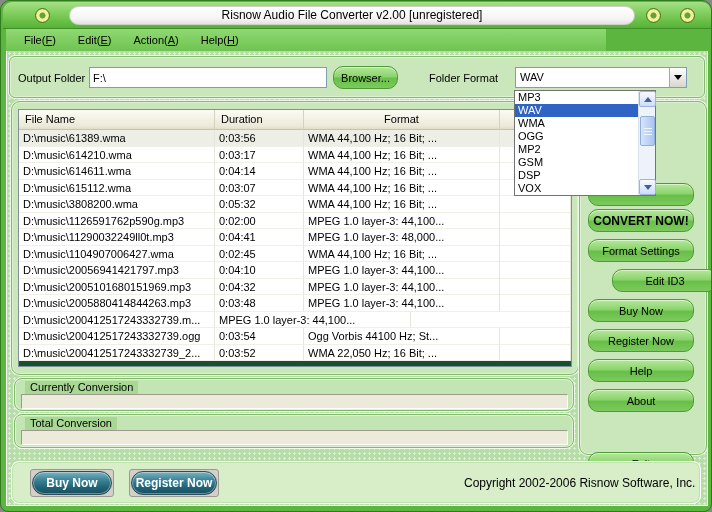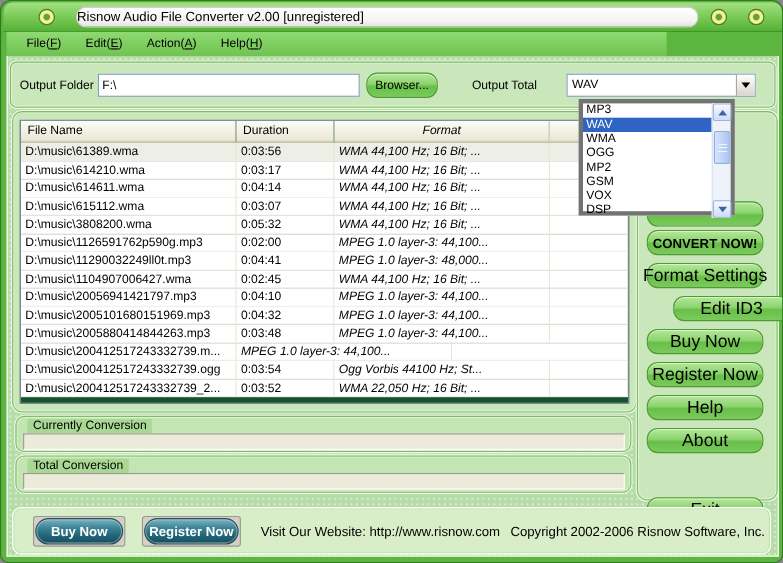--- a/index.html
+++ b/index.html
@@ -17,21 +17,21 @@
   }
   .tb-circle{
     position:absolute; top:6px; width:15px; height:15px; border-radius:50%;
     background:radial-gradient(circle at 50% 50%, #6f9e33 0 28%, #eef3a0 38% 62%, #b9cd52 72%, #7fae3c 100%);
     border:1px solid #55791c; cursor:pointer;
   }
   #title-pill{
     position:absolute; left:66px; top:4px; width:566px; height:19px;
     background:linear-gradient(180deg,#ffffff 0%,#f4f4f2 70%,#e2e2df 100%);
     border:1px solid #cfcfcb; border-radius:10px;
-    font-size:12px; line-height:17px; color:#000;
+    text-align:center; font-size:12px; line-height:17px; color:#000;
   }
   
   #menubar{
     position:absolute; left:5px; top:28px; width:600px; height:22px;
     background:linear-gradient(180deg,#8fd973 0%,#6fc350 100%);
     display:flex; align-items:center; gap:22px; padding-left:18px;
     font-size:11px; color:#000;
   }
   .menu-item{ cursor:default; }
   .menu-item .u{ text-decoration:underline; }
@@ -54,39 +54,39 @@
   .lbl{ position:absolute; font-size:11px; color:#000; height:22px; line-height:22px; }
   #folder-input{
     position:absolute; left:88px; top:66px; width:238px; height:21px;
     border:1px solid #7f9db9; background:#fff; font-size:11px; padding:0 3px; color:#000;
   }
   .green-btn{
     position:absolute; display:flex; align-items:center; justify-content:center;
     background:linear-gradient(180deg,#b4e79a 0%,#8cd46e 45%,#68bf48 55%,#7cca5d 100%);
     border:1px solid #4e9a33; border-radius:10px;
     box-shadow:inset 0 1px 0 #d9f4c8;
-    font-size:16px; color:#000; cursor:pointer; white-space:nowrap;
+    font-size:11px; color:#000; cursor:pointer; white-space:nowrap;
   }
   #browser-btn{ left:332px; top:65px; width:65px; height:23px; font-size:11px; }
   
   #format-combo{
     position:absolute; left:514px; top:66px; width:172px; height:21px;
     background:#fff; border:1px solid #7f9db9; z-index:35; cursor:pointer;
   }
   #combo-value{ position:absolute; left:4px; top:0; height:19px; line-height:19px; font-size:11px; color:#000; }
   #combo-btn{
     position:absolute; right:0; top:0; width:17px; height:19px;
     background:linear-gradient(180deg,#fefefe,#d8d5cd);
     border-left:1px solid #aca899; display:flex; align-items:center; justify-content:center;
   }
   .tri-down-black{ width:0; height:0; border-left:4px solid transparent; border-right:4px solid transparent; border-top:5px solid #000; }
   
   #format-list{
     position:absolute; left:513px; top:89px; width:142px; height:106px;
-    background:#fff; border:4px solid #737373; z-index:40;margin-left:12px;
+    background:#fff; border:1px solid #737373; z-index:40;
   }
   #format-list-items{ position:absolute; left:0; top:0; right:17px; bottom:0; }
   .dd-item{ height:13px; line-height:13px; font-size:11px; padding-left:3px; color:#000; cursor:pointer; white-space:nowrap; }
   .dd-item.sel{ background:#2f63c4; color:#fff; }
   .dd-scrollbar{ position:absolute; right:0; top:0; width:17px; height:104px; background:#eef2fa; border-left:1px solid #d9e0ee; }
   .dd-scroll-btn{
     position:absolute; left:0; width:17px; height:16px;
     background:linear-gradient(180deg,#f7faff,#cdddf8);
     border:1px solid #9cb3dd; border-radius:2px;
     display:flex; align-items:center; justify-content:center; cursor:pointer;
@@ -108,21 +108,21 @@
     position:absolute; left:17px; top:108px; width:554px; height:258px;
     background:#14532d; border:1px solid #828f9a; overflow:hidden;
   }
   #lv-header{ display:flex; height:20px; }
   .hcell{
     background:linear-gradient(180deg,#fcfcf5 0%,#ebe9d8 85%,#e0ddc8 100%);
     border-right:1px solid #d5d2bf; border-bottom:1px solid #c5c2ae;
     font-size:11px; line-height:19px; padding-left:6px; color:#000;
     white-space:nowrap; overflow:hidden; cursor:pointer;
   }
-  .c-file{ width:196px; } .c-duration{ width:89px; } .c-format{ width:196px;font-style:italic; } .c-blank{ flex:1; }
+  .c-file{ width:196px; } .c-duration{ width:89px; } .c-format{ width:196px; } .c-blank{ flex:1; }
   .hc{ text-align:center; padding-left:0; }
   .lv-row{ display:flex; height:16.5px; background:#fff; }
   .lv-row.lv-first{ background:#edefe6; }
   .lv-cell{
     font-size:11px; line-height:16px; padding-left:4px; color:#000;
     border-right:1px solid #e6e6da; border-bottom:1px solid #f0f0e7;
     white-space:nowrap; overflow:hidden;
   }
   
   #action-panel{ left:578px; top:100px; width:128px; height:354px; }
@@ -182,21 +182,21 @@
     <span class="menu-item"><span>Action(</span><span class="u">A</span><span>)</span></span>
     <span class="menu-item"><span>Help(</span><span class="u">H</span><span>)</span></span>
   </div>
 
   <div id="desktop"></div>
 
   <div class="gpanel" id="top-panel"></div>
   <div class="lbl" style="left:17px; top:66px;">Output Folder</div>
   <input id="folder-input" value="F:\" style="">
   <div class="green-btn" id="browser-btn">Browser...</div>
-  <div class="lbl" style="left:428px; top:66px;">Output Total</div>
+  <div class="lbl" style="left:428px; top:66px;">Folder Format</div>
 
   <div id="format-combo">
     <div id="combo-value">WAV</div>
     <div id="combo-btn">
       <div class="tri-down-black"></div>
     </div>
   </div>
 
   <div class="gpanel" id="table-panel"></div>
   <div id="listview">
@@ -305,22 +305,22 @@
   <div class="green-btn side-btn" style="top:408px;margin-top:43px;">Exit</div>
 
   <div id="format-list">
     <div id="format-list-items">
         <div class="dd-item">MP3</div>
         <div class="dd-item sel">WAV</div>
         <div class="dd-item">WMA</div>
         <div class="dd-item">OGG</div>
         <div class="dd-item">MP2</div>
         <div class="dd-item">GSM</div>
+        <div class="dd-item">DSP</div>
         <div class="dd-item">VOX</div>
-        <div class="dd-item">DSP</div>
       </div>
     <div class="dd-scrollbar">
       <div class="dd-scroll-btn" style="top:0;">
         <div class="tri-up-blue"></div>
       </div>
       <div class="dd-thumb">
         <div class="dd-thumb-grip"></div>
       </div>
       <div class="dd-scroll-btn" style="bottom:0; top:auto;">
         <div class="tri-down-blue"></div>
@@ -337,17 +337,16 @@
     <div class="pbar"></div>
   </div>
 
   <div id="footer">
     <div class="oval-plate" id="plate-buy">
       <div class="oval-btn">Buy Now</div>
     </div>
     <div class="oval-plate" id="plate-register">
       <div class="oval-btn">Register Now</div>
     </div>
-    <div class="footer-text" id="website-text">Visit Our Website: http://www.risnow.com</div>
     <div class="footer-text" id="copyright-text">Copyright 2002-2006 Risnow Software, Inc.</div>
   </div>
 
 </div>
 
 </body></html>

